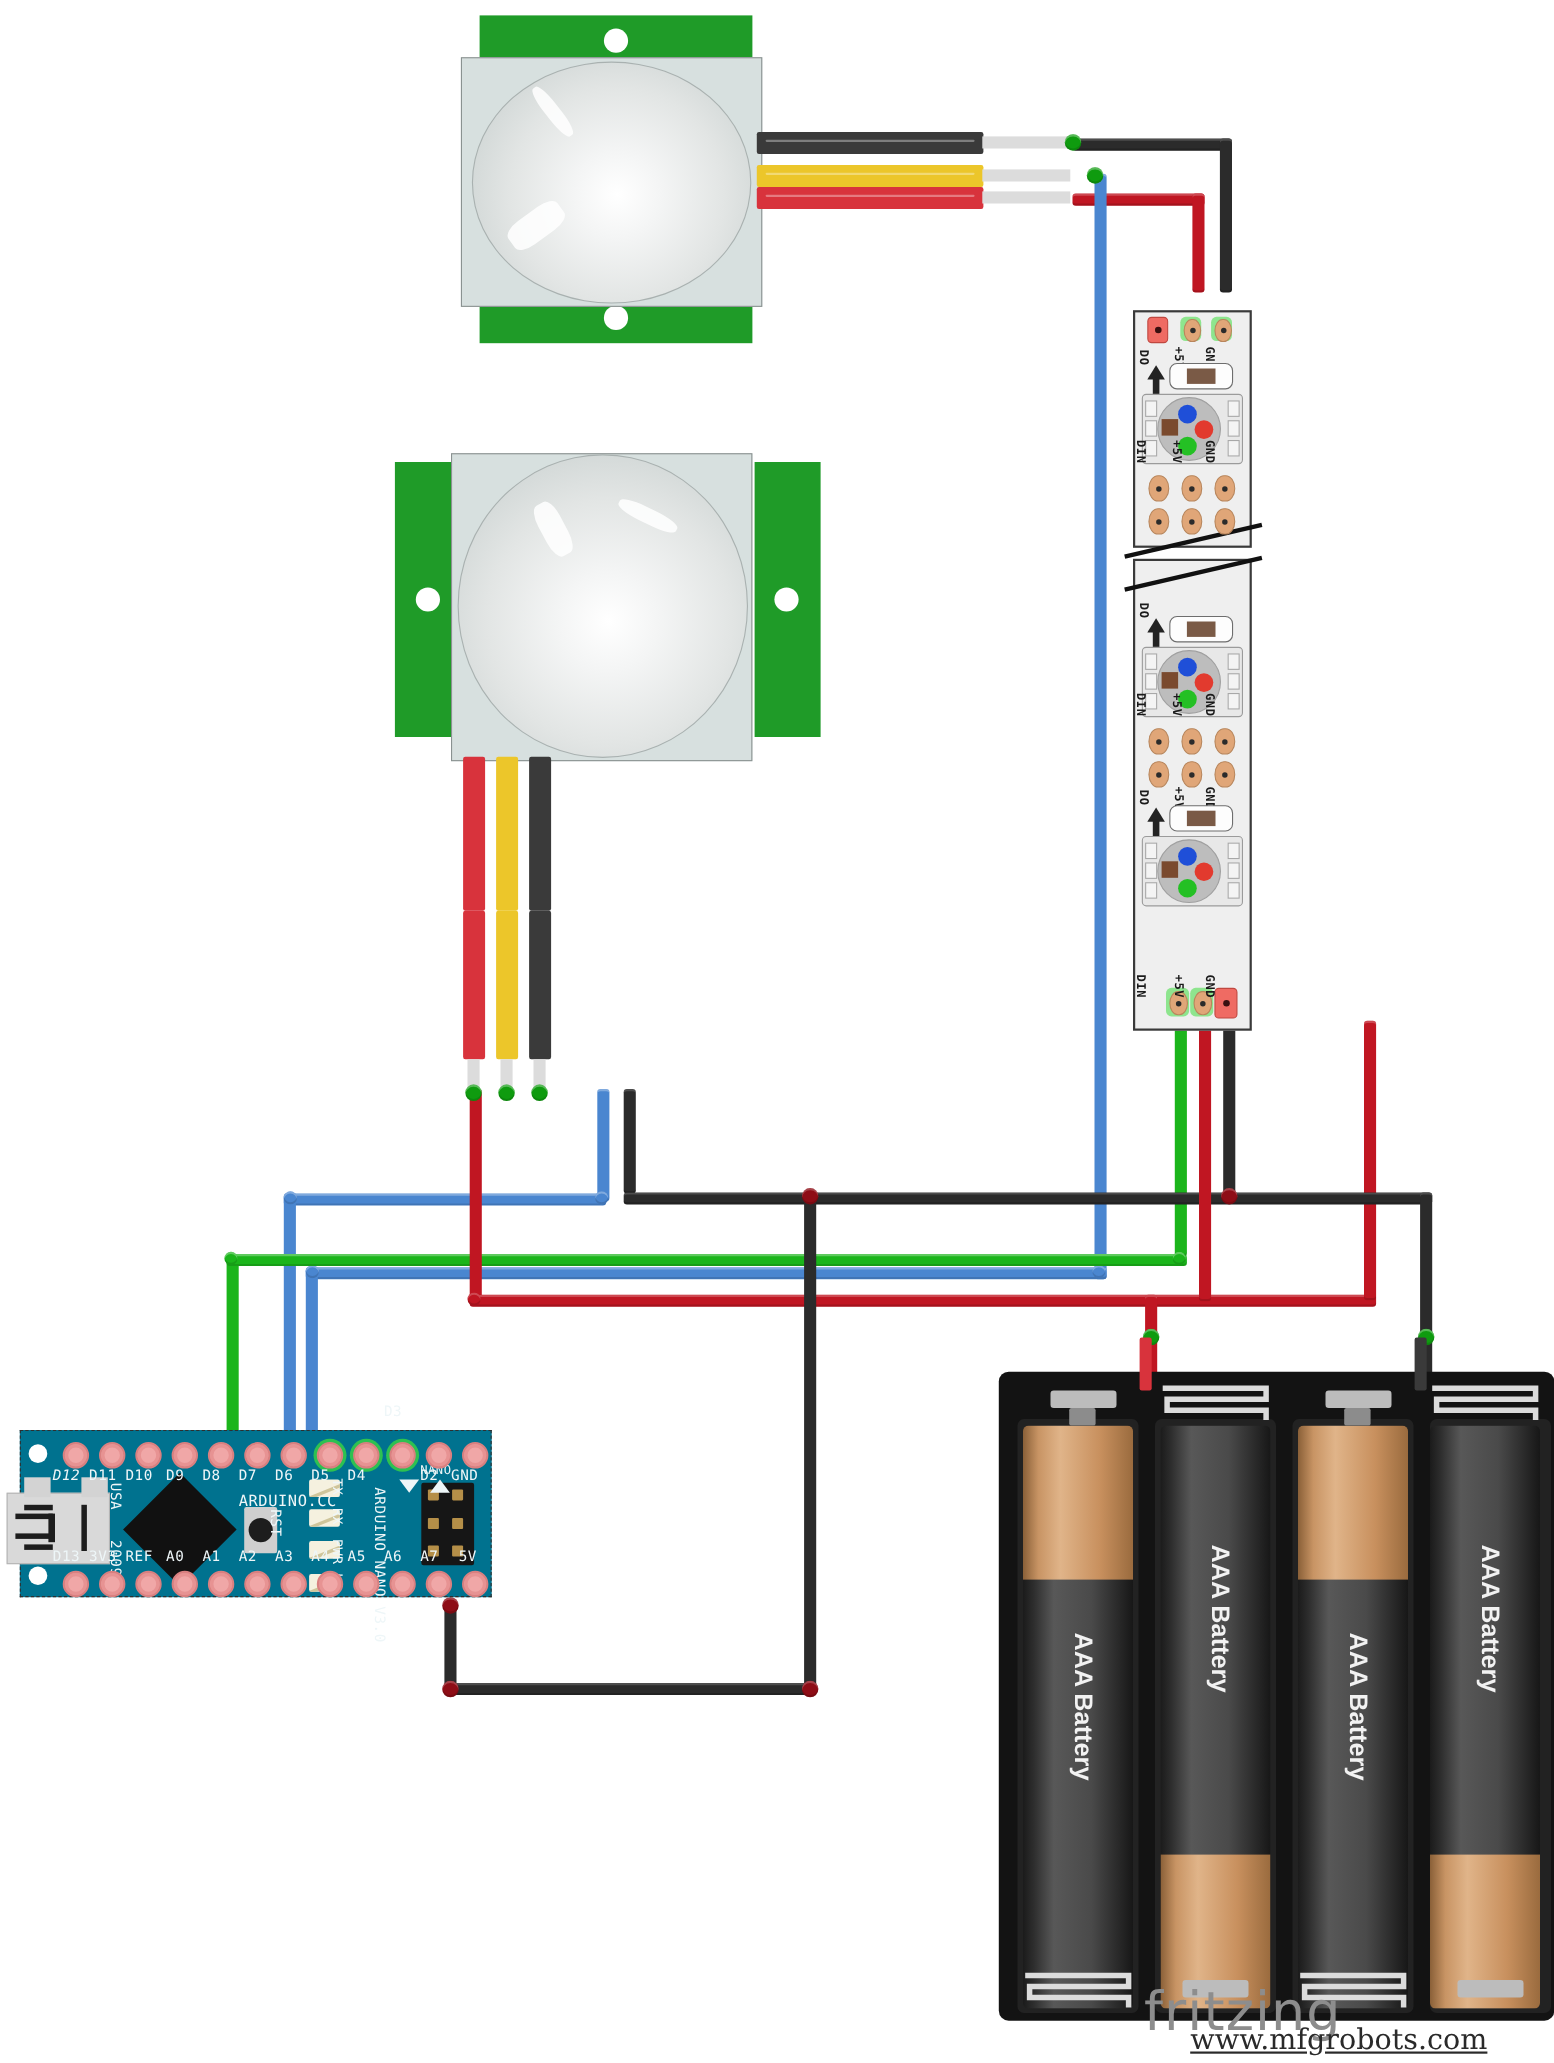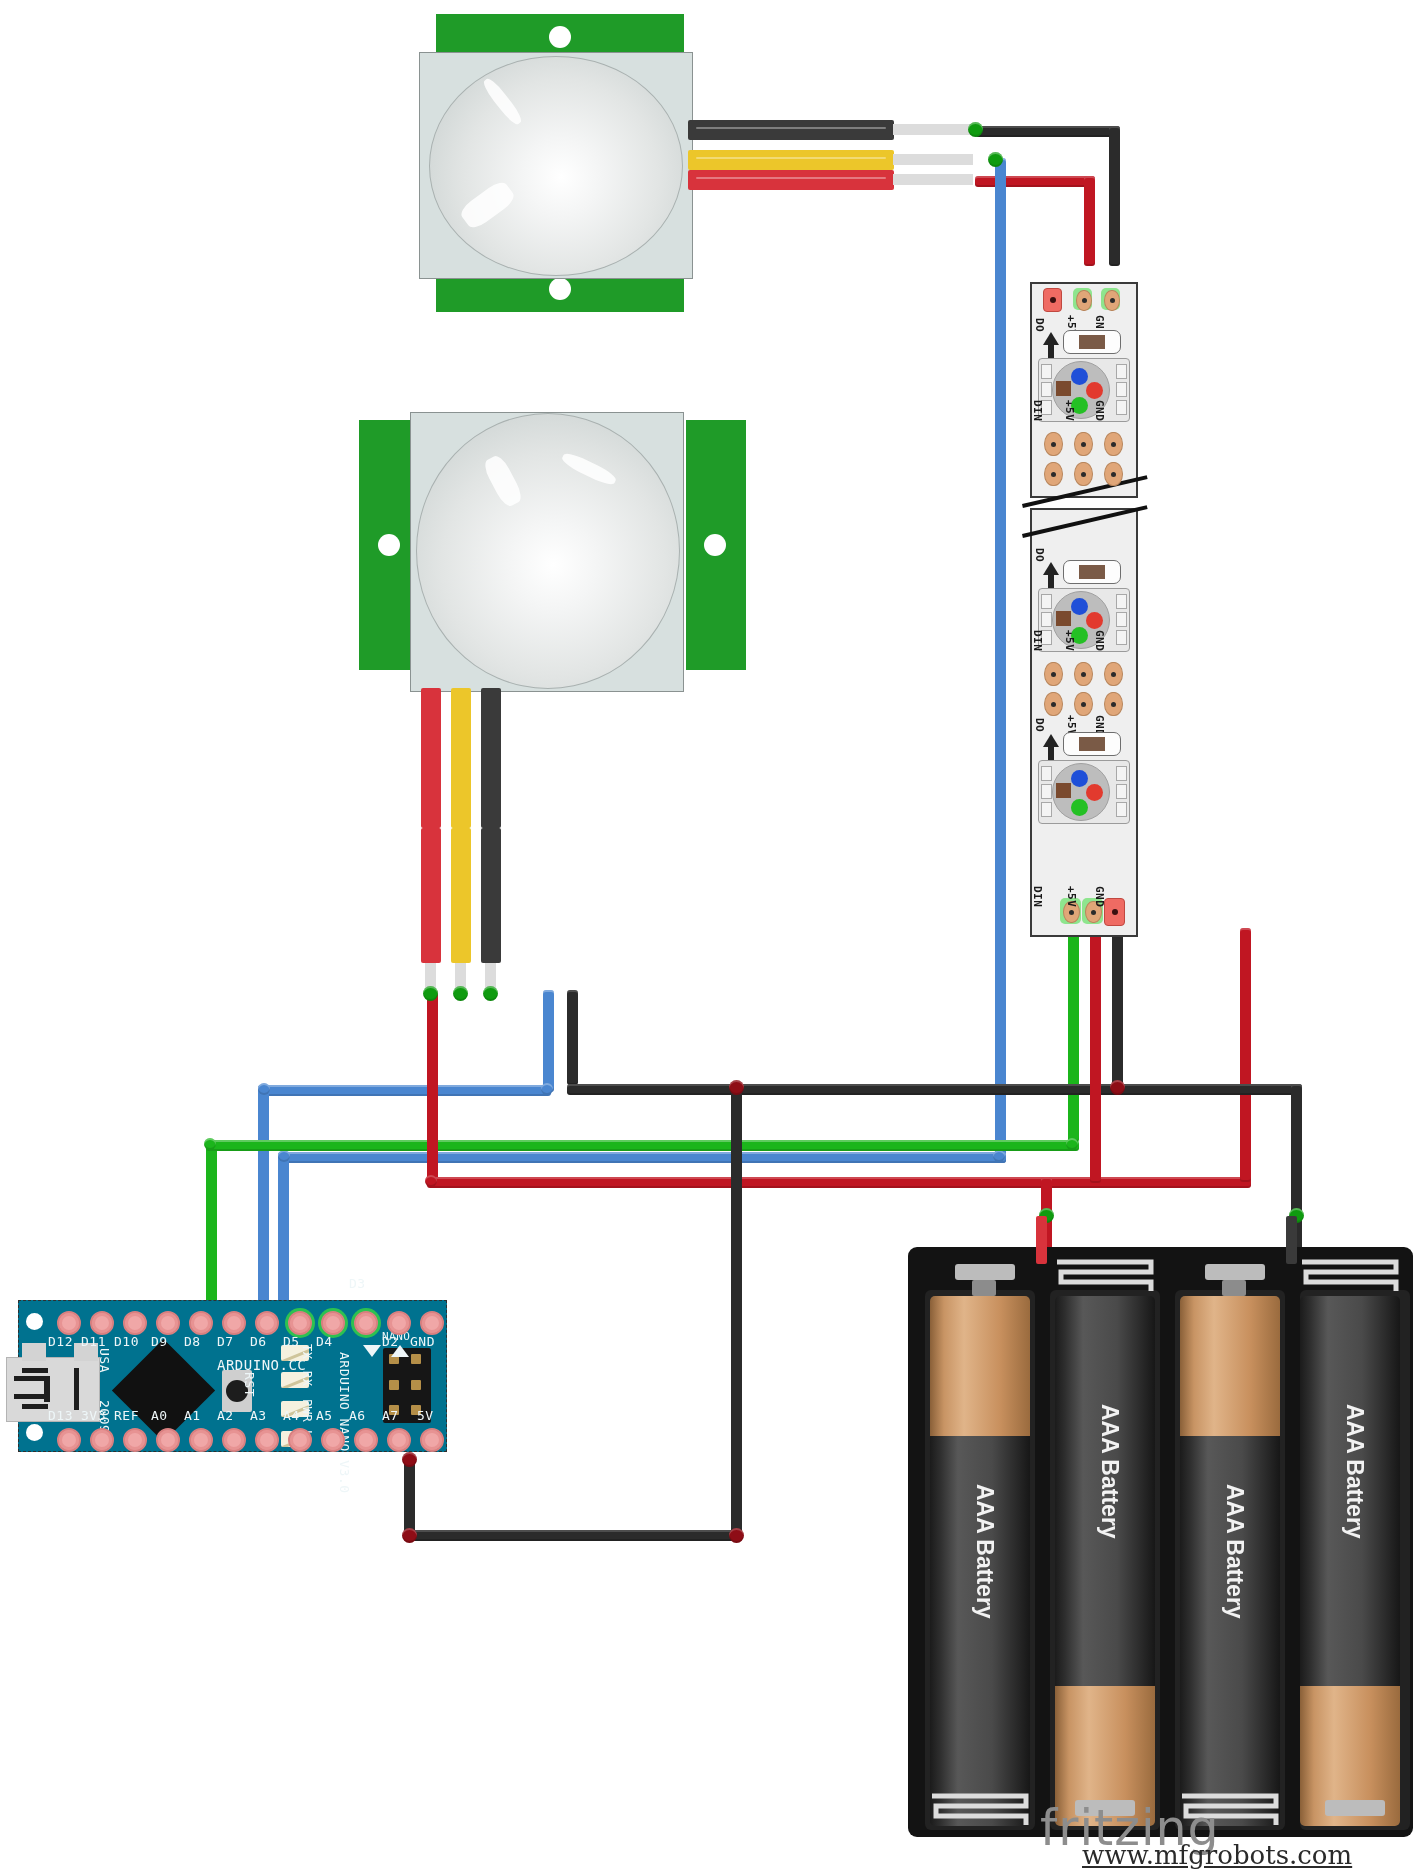--- a/index.html
+++ b/index.html
@@ -375,21 +375,21 @@
       <div class="npin" style="left:189px;top:1311px;"></div>
       <div class="npin" style="left:222px;top:1311px;"></div>
       <div class="npin" style="left:255px;top:1311px;"></div>
       <div class="npin hl-g" style="left:288px;top:1311px;"></div>
       <div class="npin hl-g" style="left:321px;top:1311px;"></div>
       <div class="npin hl-g" style="left:354px;top:1311px;"></div>
       <div class="npin" style="left:387px;top:1311px;"></div>
       <div class="npin" style="left:420px;top:1311px;"></div>
     </div>
 
-    <div class="nlbl" style="left:48px;top:1334px;">D12</div>
+    <div class="nlbl" style="left:48px;top:1334px;font-style:italic;">D12</div>
     <div class="nlbl" style="left:81px;top:1334px;">D11</div>
     <div class="nlbl" style="left:114px;top:1334px;">D10</div>
     <div class="nlbl" style="left:151px;top:1334px;">D9</div>
     <div class="nlbl" style="left:184px;top:1334px;">D8</div>
     <div class="nlbl" style="left:217px;top:1334px;">D7</div>
     <div class="nlbl" style="left:250px;top:1334px;">D6</div>
     <div class="nlbl" style="left:283px;top:1334px;">D5</div>
     <div class="nlbl" style="left:316px;top:1334px;">D4</div>
     <div class="nlbl" style="left:349px;top:1276px;">D3</div>
     <div class="nlbl" style="left:382px;top:1334px;">D2</div>

